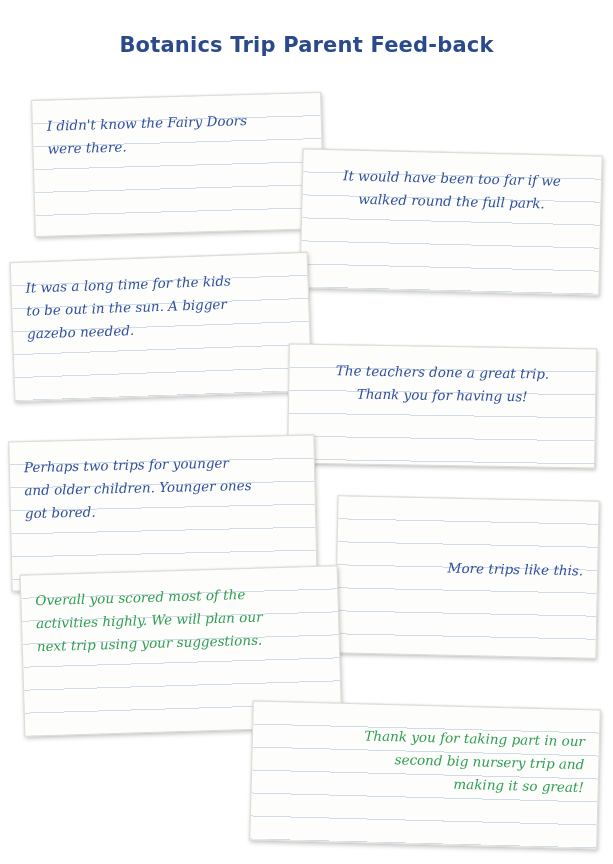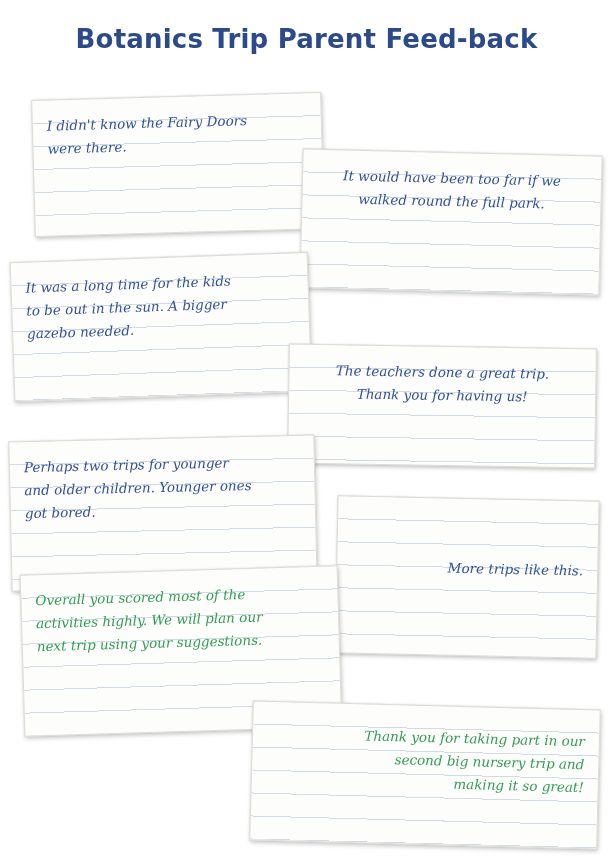--- a/index.html
+++ b/index.html
@@ -10,26 +10,26 @@
     width: 613px;
     height: 864px;
     background: #ffffff;
     font-family: "Liberation Sans", sans-serif;
     overflow: hidden;
     position: relative;
   }
 
   #page-title {
     position: absolute;
-    top: 24px;
+    top: 33px;
     left: 0;
     width: 613px;
     text-align: center;
     font-family: "DejaVu Sans", sans-serif;
-    font-size: 26px;
+    font-size: 21px;
     font-weight: bold;
     color: #2a4a8c;
     letter-spacing: 0.2px;
   }
 
   .board {
     position: absolute;
     top: 0;
     left: 0;
     width: 613px;

